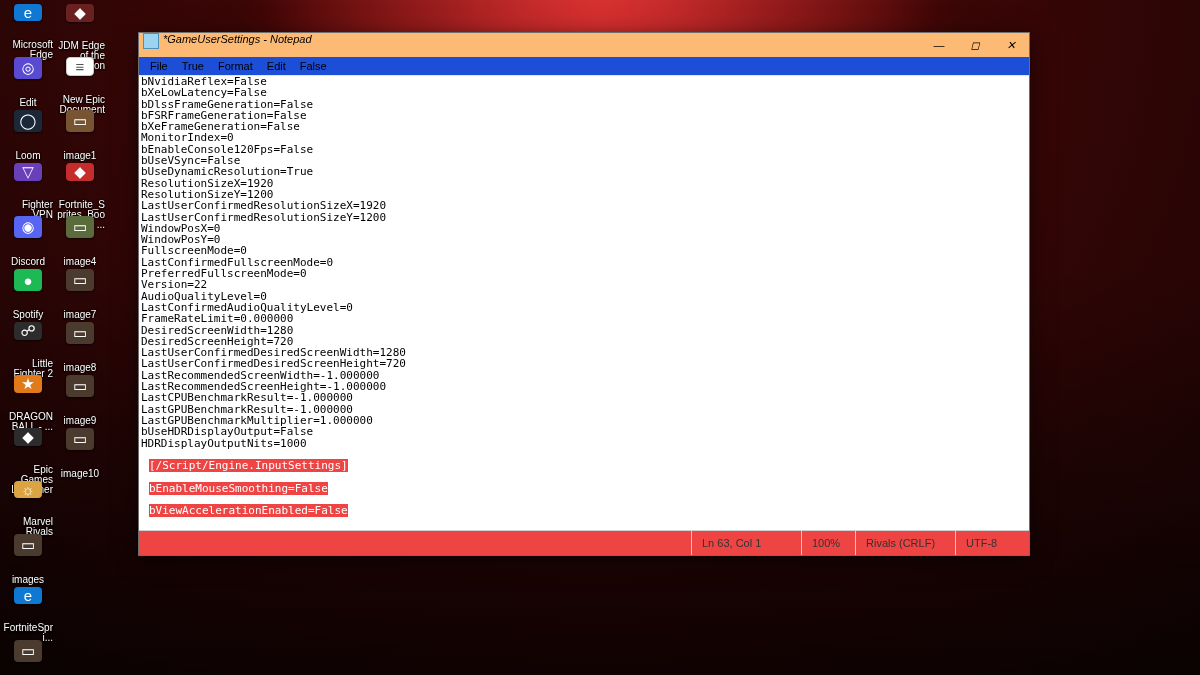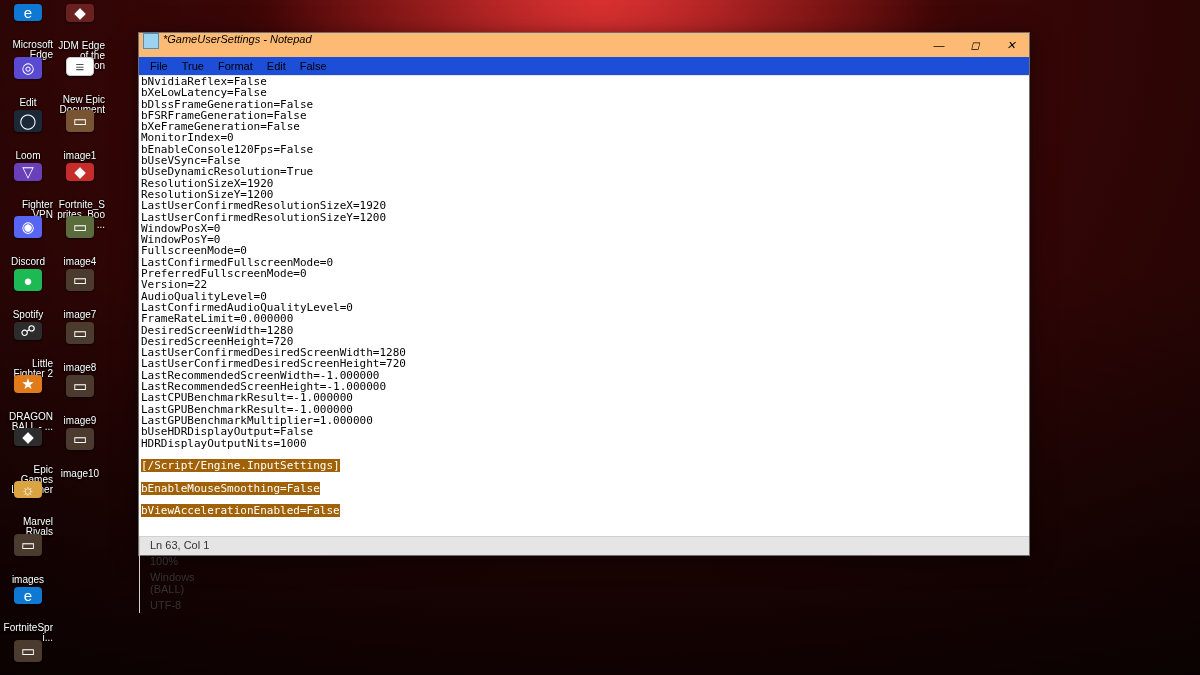--- a/index.html
+++ b/index.html
@@ -120,33 +120,33 @@
   .doc {
     font-family: Consolas, "Lucida Console", monospace;
     font-size: 11px;
     line-height: 11.3px;
     white-space: pre;
     padding: 0 2px 2px 2px;
     cursor: text;
   }
   .doc .line { display:block; }
   .doc .sel {
-    background: #a16207;
+    background: #ef4444;
     color: #fff;
+    margin-left: 8px;
   }
 
   .statusbar {
-    height: 19px;
-    background: #e5e5e5;
+    height: 25px;
+    background: #ef4444;
     border-top: 1px solid #d0d0d0;
     display: flex;
     font-size: 11px;
     color: #333;
     align-items: stretch;
-    flex-direction: column;
   }
   .statusbar .cell {
     border-left: 1px solid #d0d0d0;
     padding: 2px 10px;
     display:flex; align-items:center;
   }
   .statusbar .flex { flex:1; }
 
 </style>
 </head>
@@ -268,16 +268,16 @@
   </div>
   <div class="textarea-wrap">
     <div class="text-scroll">
       <div class="doc" id="doc"><span class="line">bNvidiaReflex=False</span><span class="line">bXeLowLatency=False</span><span class="line">bDlssFrameGeneration=False</span><span class="line">bFSRFrameGeneration=False</span><span class="line">bXeFrameGeneration=False</span><span class="line">MonitorIndex=0</span><span class="line">bEnableConsole120Fps=False</span><span class="line">bUseVSync=False</span><span class="line">bUseDynamicResolution=True</span><span class="line">ResolutionSizeX=1920</span><span class="line">ResolutionSizeY=1200</span><span class="line">LastUserConfirmedResolutionSizeX=1920</span><span class="line">LastUserConfirmedResolutionSizeY=1200</span><span class="line">WindowPosX=0</span><span class="line">WindowPosY=0</span><span class="line">FullscreenMode=0</span><span class="line">LastConfirmedFullscreenMode=0</span><span class="line">PreferredFullscreenMode=0</span><span class="line">Version=22</span><span class="line">AudioQualityLevel=0</span><span class="line">LastConfirmedAudioQualityLevel=0</span><span class="line">FrameRateLimit=0.000000</span><span class="line">DesiredScreenWidth=1280</span><span class="line">DesiredScreenHeight=720</span><span class="line">LastUserConfirmedDesiredScreenWidth=1280</span><span class="line">LastUserConfirmedDesiredScreenHeight=720</span><span class="line">LastRecommendedScreenWidth=-1.000000</span><span class="line">LastRecommendedScreenHeight=-1.000000</span><span class="line">LastCPUBenchmarkResult=-1.000000</span><span class="line">LastGPUBenchmarkResult=-1.000000</span><span class="line">LastGPUBenchmarkMultiplier=1.000000</span><span class="line">bUseHDRDisplayOutput=False</span><span class="line">HDRDisplayOutputNits=1000</span><span class="line">&nbsp;</span><span class="line"><span class="sel">[/Script/Engine.InputSettings]</span></span><span class="line">&nbsp;</span><span class="line"><span class="sel">bEnableMouseSmoothing=False</span></span><span class="line">&nbsp;</span><span class="line"><span class="sel">bViewAccelerationEnabled=False</span></span></div>
     </div>
   </div>
   <div class="statusbar">
     <div class="flex"></div>
     <div class="cell" style="width:110px">Ln 63, Col 1</div>
     <div class="cell" style="width:54px">100%</div>
-    <div class="cell" style="width:100px">Windows (BALL)</div>
+    <div class="cell" style="width:100px">Rivals (CRLF)</div>
     <div class="cell" style="width:74px">UTF-8</div>
   </div>
 </div>
 
 </body></html>

